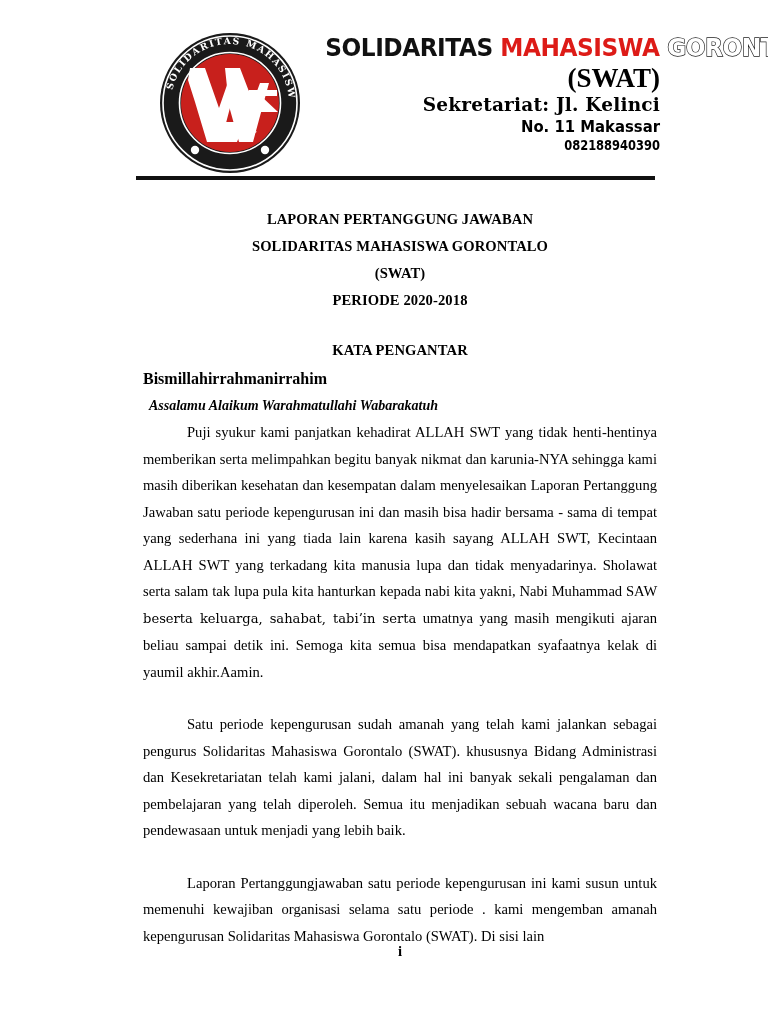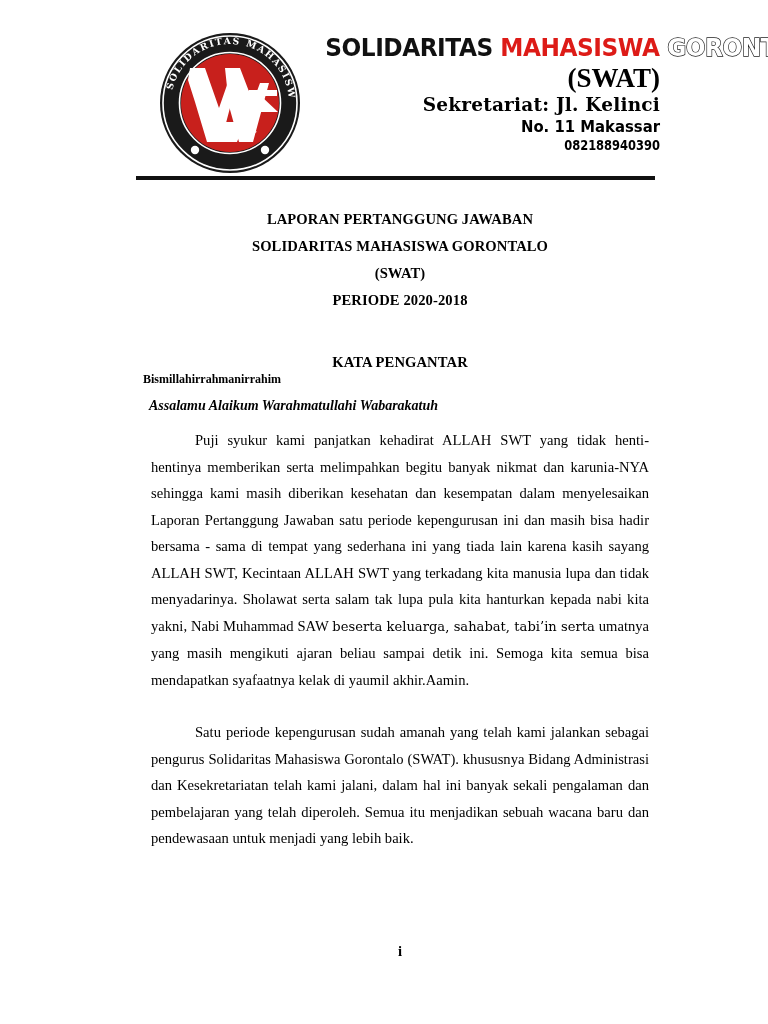--- a/index.html
+++ b/index.html
@@ -123,63 +123,63 @@
     font-family: "Liberation Serif", serif;
     font-weight: bold;
     font-size: 14.6px;
     line-height: 27px;
     letter-spacing: 0.1px;
   }
 
   .section-heading {
     position: absolute;
     left: 143px;
-    top: 352px;
+    top: 340px;
     width: 514px;
     text-align: center;
     font-family: "Liberation Serif", serif;
     font-weight: bold;
     font-size: 14.6px;
     line-height: 20px;
     letter-spacing: 0.1px;
   }
 
   
   .body-area {
     position: absolute;
     left: 143px;
     top: 366px;
     width: 514px;
   }
 
   .salam-bold {
     font-family: "Liberation Serif", serif;
     font-weight: bold;
-    font-size: 12px;
+    font-size: 16px;
     line-height: 26.5px;
     margin: 0;
   }
 
   .salam-italic {
     font-family: "Liberation Serif", serif;
     font-weight: bold;
     font-style: italic;
     font-size: 14px;
     line-height: 26.5px;
     margin: 0;
     padding-left: 6px;
   }
 
   p.para {
     font-family: "Liberation Serif", serif;
     font-size: 14.6px;
     line-height: 26.5px;
     text-align: justify;
     text-justify: inter-word;
-    margin: 8px;
+    margin: 0;
     text-indent: 44px;
     hyphens: none;
   }
   p.para.gap { margin-top: 26px; }
 
   .alt-font {
     font-family: "DejaVu Serif", serif;
     font-size: 13.1px;
   }
 
@@ -255,17 +255,18 @@
   <div class="section-heading">KATA PENGANTAR</div>
 
   <div class="body-area">
     <p class="salam-bold">Bismillahirrahmanirrahim</p>
     <p class="salam-italic">Assalamu Alaikum Warahmatullahi Wabarakatuh</p>
 
     <p class="para"><span>Puji syukur kami panjatkan kehadirat ALLAH SWT yang tidak henti-hentinya memberikan serta melimpahkan begitu banyak nikmat dan karunia-NYA sehingga kami masih diberikan kesehatan dan kesempatan dalam menyelesaikan Laporan Pertanggung Jawaban satu periode kepengurusan  ini dan masih bisa hadir bersama - sama di tempat yang sederhana ini yang tiada lain karena kasih sayang ALLAH SWT, Kecintaan ALLAH SWT yang terkadang kita manusia lupa dan tidak menyadarinya. Sholawat serta salam tak lupa pula kita hanturkan kepada nabi kita yakni, Nabi Muhammad SAW </span><span class="alt-font">beserta keluarga, sahabat, tabi’in serta</span><span> umatnya yang masih mengikuti ajaran beliau sampai detik ini. Semoga kita semua bisa mendapatkan syafaatnya kelak di yaumil akhir.Aamin.</span></p>
 
     <p class="para gap">Satu periode kepengurusan  sudah amanah yang telah kami jalankan sebagai pengurus Solidaritas Mahasiswa Gorontalo (SWAT). khususnya Bidang Administrasi dan Kesekretariatan telah kami jalani, dalam hal ini banyak sekali pengalaman dan pembelajaran yang telah diperoleh. Semua itu menjadikan sebuah wacana baru dan pendewasaan untuk menjadi yang lebih baik.</p>
 
+    <p class="para gap">Laporan Pertanggungjawaban satu periode kepengurusan ini kami susun untuk memenuhi kewajiban organisasi selama satu periode . kami mengemban amanah kepengurusan Solidaritas Mahasiswa Gorontalo (SWAT). Di sisi lain</p>
   </div>
 
   <div class="folio">i</div>
 
 </div>
 
 </body></html>

